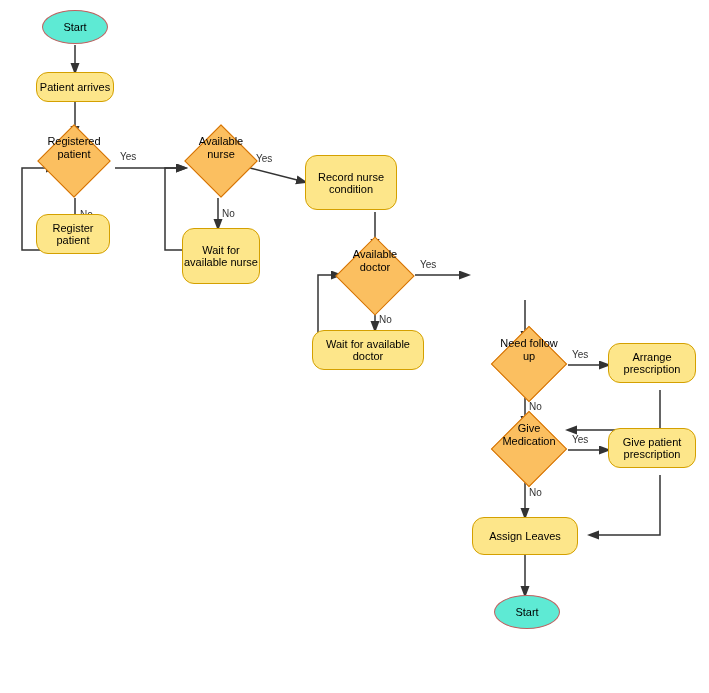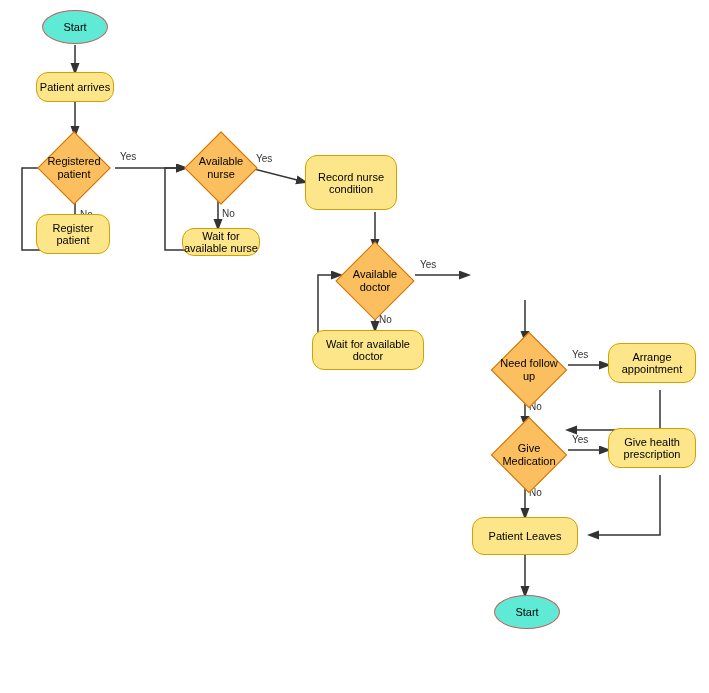--- a/index.html
+++ b/index.html
@@ -43,21 +43,20 @@
 
     .rect {
       background: #fde68a;
       border: 1.5px solid #d4a000;
       border-radius: 12px;
     }
 
     .diamond-wrapper {
       position: absolute;
       display: flex;
-      align-items: center;
       justify-content: center;
       text-decoration: underline;
     }
 
     .diamond {
       transform: rotate(45deg);
       background: #fbbf60;
       border: 1.5px solid #d47000;
     }
 
@@ -159,21 +158,21 @@
 
   <div class="shape rect" style="left:36px; top:214px; width:74px; height:40px;">
     <span>Register patient</span>
   </div>
 
   <div class="diamond-wrapper" style="left:182px; top:135px; width:78px; height:66px;">
     <div class="diamond" style="width:52px; height:52px;"></div>
     <div class="diamond-text" style="width:68px; line-height:1.2;">Available nurse</div>
   </div>
 
-  <div class="shape rect" style="left:182px; top:228px; width:78px; height:28px;">
+  <div class="shape rect" style="left:182px; top:228px; width:78px; height:56px;">
     <span>Wait for available nurse</span>
   </div>
 
   <div class="shape rect" style="left:305px; top:155px; width:92px; height:55px;">
     <span>Record nurse condition</span>
   </div>
 
   <div class="diamond-wrapper" style="left:330px; top:248px; width:90px; height:66px;">
     <div class="diamond" style="width:56px; height:56px;"></div>
     <div class="diamond-text" style="width:78px; line-height:1.2;">Available doctor</div>
@@ -183,33 +182,33 @@
     <span>Wait for available doctor</span>
   </div>
 
 
   <div class="diamond-wrapper" style="left:490px; top:337px; width:78px; height:66px;">
     <div class="diamond" style="width:54px; height:54px;"></div>
     <div class="diamond-text" style="width:72px; line-height:1.2;">Need follow up</div>
   </div>
 
   <div class="shape rect" style="left:608px; top:343px; width:88px; height:40px;">
-    <span>Arrange appointment</span>
+    <span>Arrange prescription</span>
   </div>
 
   <div class="diamond-wrapper" style="left:490px; top:422px; width:78px; height:66px;">
     <div class="diamond" style="width:54px; height:54px;"></div>
     <div class="diamond-text" style="width:72px; line-height:1.2;">Give Medication</div>
   </div>
 
   <div class="shape rect" style="left:608px; top:428px; width:88px; height:40px;">
-    <span>Give health prescription</span>
+    <span>Give patient prescription</span>
   </div>
 
   <div class="shape rect" style="left:472px; top:517px; width:106px; height:38px;">
-    <span>Patient Leaves</span>
+    <span>Assign Leaves</span>
   </div>
 
   <div class="shape oval" style="left:494px; top:595px; width:66px; height:34px;">
     <span>Start</span>
   </div>
 
 </div>
 
 </body></html>

